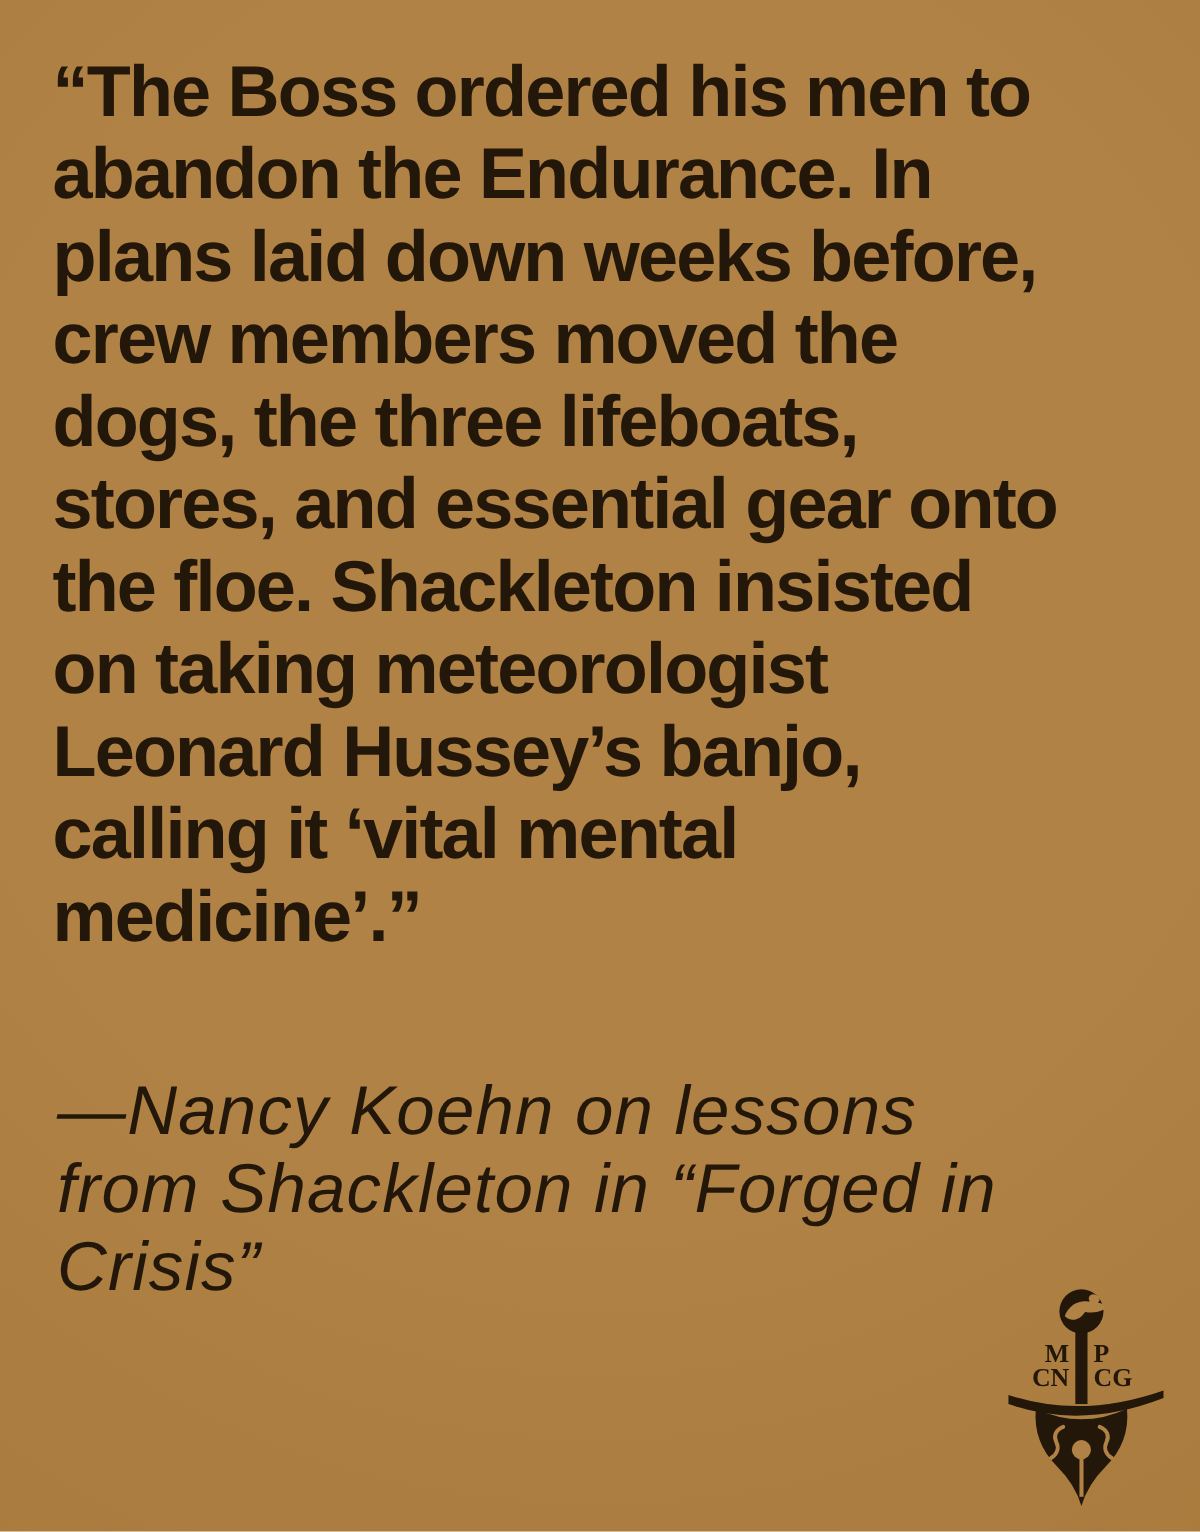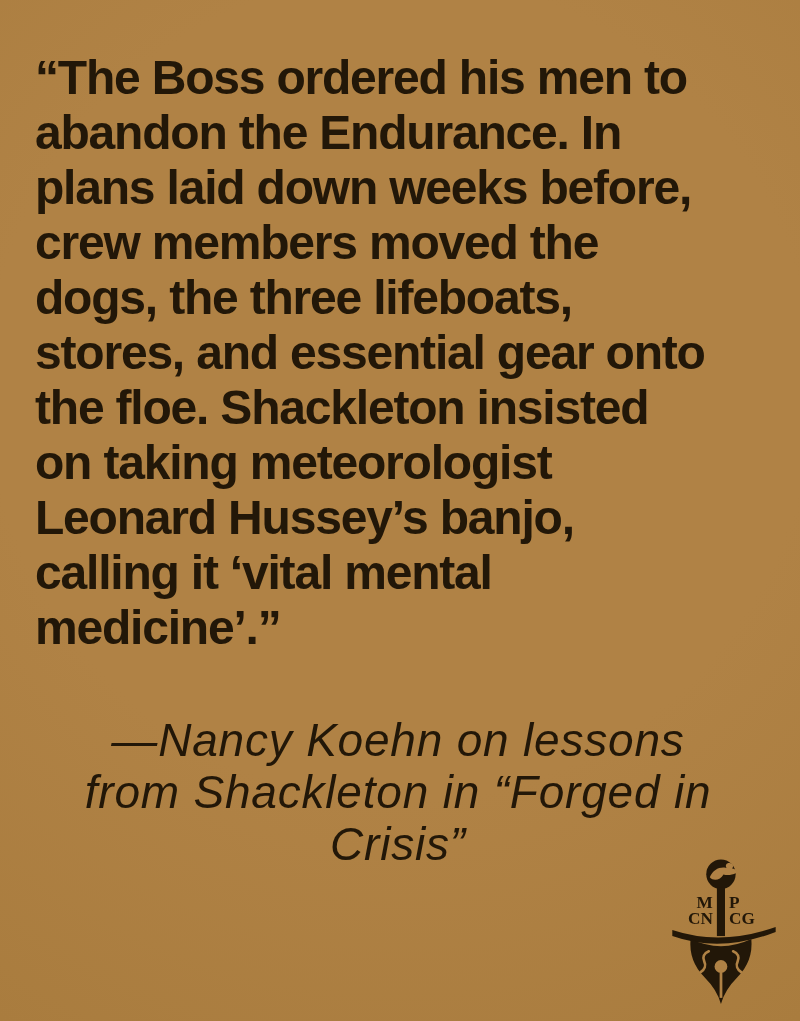--- a/index.html
+++ b/index.html
@@ -12,21 +12,21 @@
   body {
     position: relative;
     background: radial-gradient(circle at 50% 38%, var(--bg) 0%, var(--bg) 55%, var(--bg-edge) 100%);
     font-family: "Liberation Sans", sans-serif;
     color: var(--ink);
   }
   .quote-card { position: absolute; inset: 0; }
   .quote-text {
     position: absolute;
     left: 35px;
-    top: 50px;
+    top: 34px;
     width: 745px;
     font-weight: 700;
     font-style: normal;
     font-size: 48px;
     line-height: 55px;
     letter-spacing: -1.2px;
     white-space: pre-line;
     color: var(--ink);
   }
   .attribution-text {
@@ -34,21 +34,20 @@
     left: 38px;
     top: 714px;
     width: 720px;
     font-style: italic;
     font-weight: 400;
     font-size: 46px;
     line-height: 52px;
     letter-spacing: 0.8px;
     white-space: pre-line;
     color: var(--ink);
-    text-align: center;
   }
   .logo {
     position: absolute;
     left: 670px;
     top: 856px;
     width: 110px;
     height: 152px;
   }
   .logo svg { display: block; width: 100%; height: 100%; }
   .ink-fill { fill: var(--ink); }

